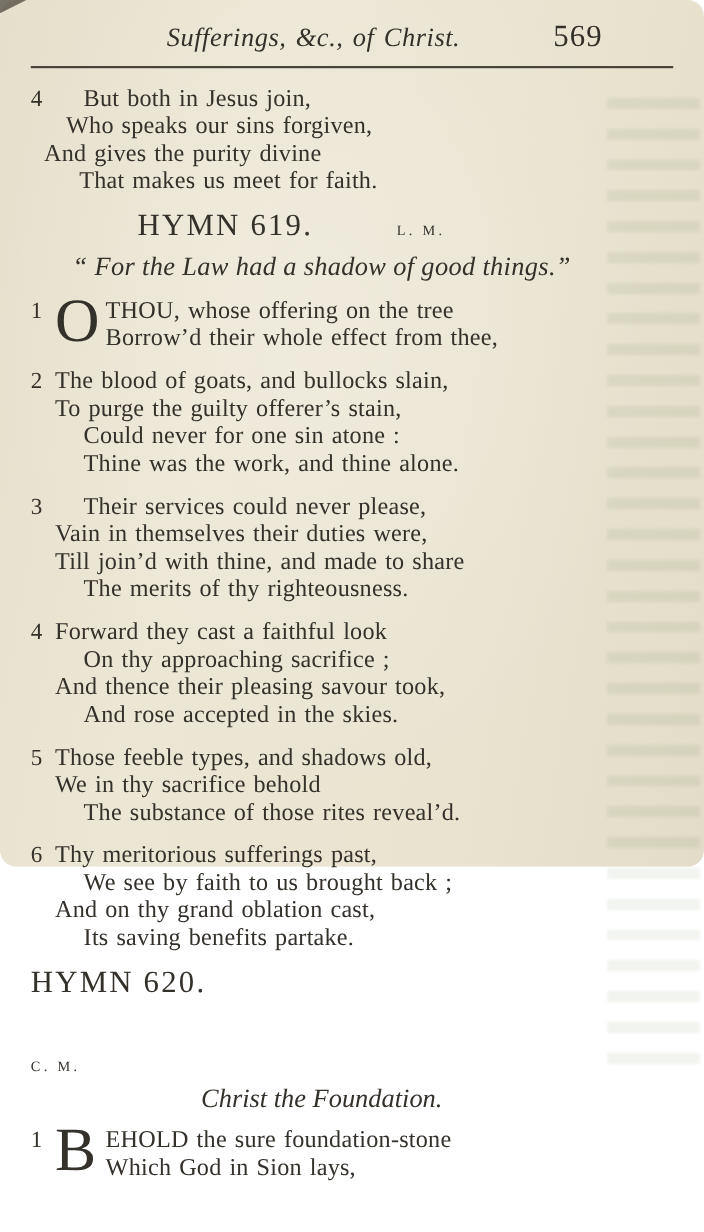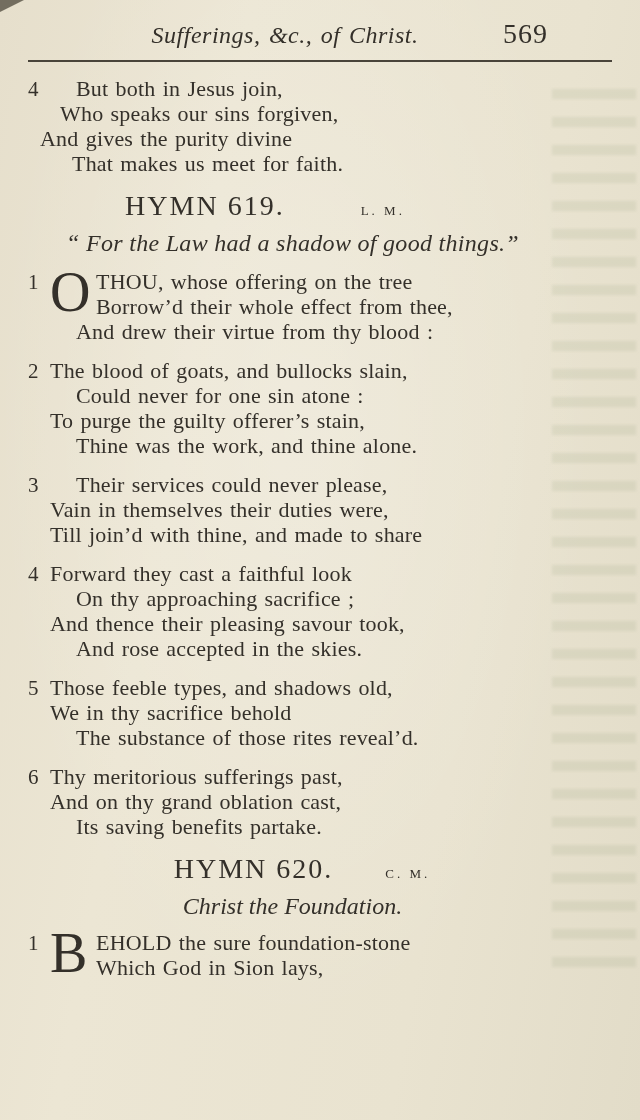--- a/index.html
+++ b/index.html
@@ -5,25 +5,26 @@
   * { box-sizing: border-box; margin: 0; padding: 0; }
   html, body { width: 640px; height: 1120px; }
   body {
     font-family: "Liberation Serif", "DejaVu Serif", serif;
     color: #34302a;
     overflow: hidden;
   }
   .page {
     position: relative;
     width: 640px;
-    height: 1120px;
+    height: 788px;
     padding: 22px 28px 0 28px;
     background:
       radial-gradient(ellipse at 46% 38%, rgba(255,255,255,0.22), rgba(0,0,0,0) 62%),
       linear-gradient(100deg, #e6dfcc, #ece6d4 30%, #e9e3d0 70%, #e2dcc8);
+    border-radius: 15px;
   }
   
   .corner-artifact {
     position: absolute; left: 0; top: 0;
     width: 24px; height: 12px;
     background: #5e594b;
     clip-path: polygon(0 0, 100% 0, 0 100%);
     opacity: .85;
   }
   .showthrough {
@@ -98,21 +99,21 @@
     margin-right: 6px;
   }
   
   .hymn-head {
     display: flex;
     align-items: baseline;
     justify-content: center;
     margin: 4px 0 8px 0;
   }
   .head-619 { gap: 76px; padding-right: 110px; }
-  .head-620 { gap: 52px; padding-right: 36px; margin-top: 8px; }
+  .head-620 { gap: 52px; padding-right: 36px; margin-top: 8px; flex-direction: column; }
   .hymn-title { font-size: 28px; letter-spacing: 2px; }
   .hymn-meter { font-size: 13px; letter-spacing: 3px; }
   .epigraph {
     font-style: italic;
     font-size: 24px;
     text-align: center;
     padding-right: 55px;
     margin: 0 0 12px 0;
     letter-spacing: .3px;
     white-space: nowrap;
@@ -153,56 +154,57 @@
   </div>
   <div class="epigraph">“ For the Law had a shadow of good things.”</div>
 
   <section class="verse">
     <span class="verse-num">1</span>
     <div class="line">
       <span class="dropcap">O</span>
       <span>THOU, whose offering on the tree</span>
     </div>
     <div class="line">Borrow’d their whole effect from thee,</div>
-    <div class="line indent">And drew their virtue from thy blood :</div>
   </section>
 
   <section class="verse">
     <span class="verse-num">2</span>
     <div class="line">The blood of goats, and bullocks slain,</div>
+    <div class="line">To purge the guilty offerer’s stain,</div>
     <div class="line indent">Could never for one sin atone :</div>
-    <div class="line">To purge the guilty offerer’s stain,</div>
     <div class="line indent">Thine was the work, and thine alone.</div>
   </section>
 
   <section class="verse">
     <span class="verse-num">3</span>
     <div class="line indent">Their services could never please,</div>
     <div class="line">Vain in themselves their duties were,</div>
     <div class="line">Till join’d with thine, and made to share</div>
+    <div class="line indent">The merits of thy righteousness.</div>
   </section>
 
   <section class="verse">
     <span class="verse-num">4</span>
     <div class="line">Forward they cast a faithful look</div>
     <div class="line indent">On thy approaching sacrifice ;</div>
     <div class="line">And thence their pleasing savour took,</div>
     <div class="line indent">And rose accepted in the skies.</div>
   </section>
 
   <section class="verse">
     <span class="verse-num">5</span>
     <div class="line">Those feeble types, and shadows old,</div>
     <div class="line">We in thy sacrifice behold</div>
     <div class="line indent">The substance of those rites reveal’d.</div>
   </section>
 
   <section class="verse">
     <span class="verse-num">6</span>
     <div class="line">Thy meritorious sufferings past,</div>
+    <div class="line indent">We see by faith to us brought back ;</div>
     <div class="line">And on thy grand oblation cast,</div>
     <div class="line indent">Its saving benefits partake.</div>
   </section>
 
   <div class="hymn-head head-620">
     <span class="hymn-title">HYMN 620.</span>
     <span class="hymn-meter">C. M.</span>
   </div>
   <div class="hymn-subtitle">Christ the Foundation.</div>
 

